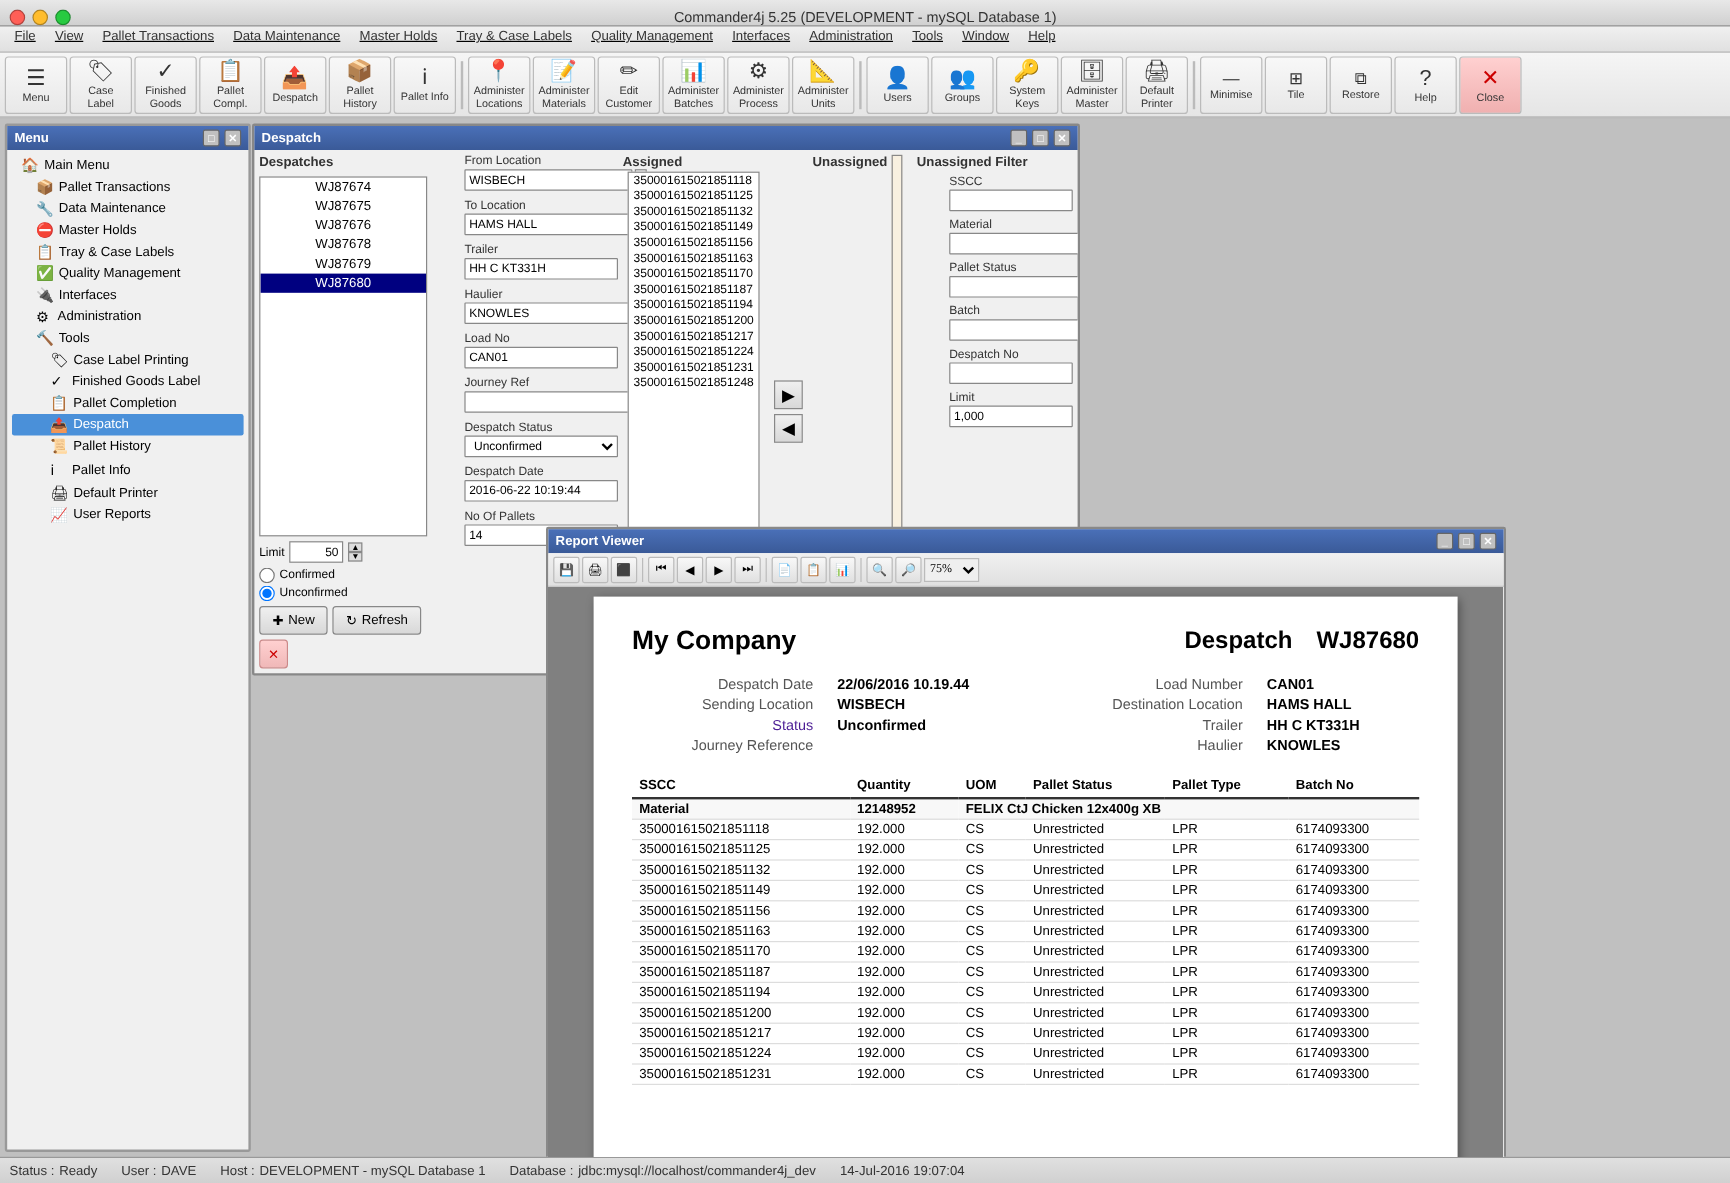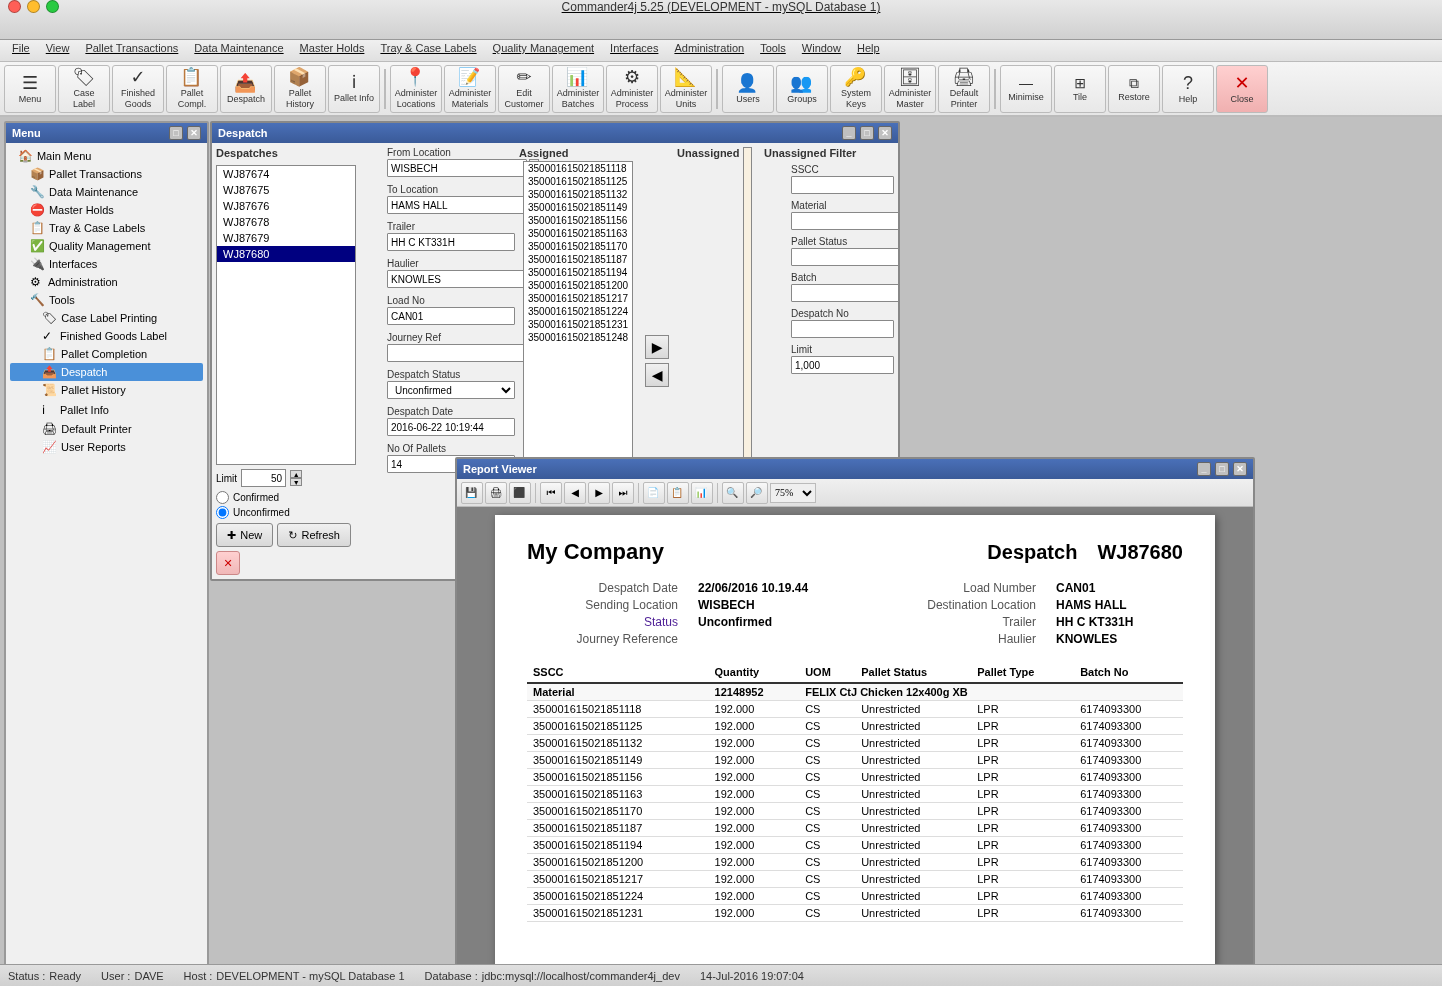--- a/index.html
+++ b/index.html
@@ -1,19 +1,19 @@
 <!DOCTYPE html>
 <html><head>
   <meta charset="utf-8">
   <style>
     * { box-sizing: border-box; margin: 0; padding: 0; }
     body { font-family: 'Arial', sans-serif; font-size: 11px; background: #c0c0c0; overflow: hidden; width: 1442px; height: 986px; }
 
     
-    .title-bar { background: linear-gradient(to bottom, #e8e8e8, #d0d0d0); height: 40px; display: flex; align-items: flex-start; justify-content: center; border-bottom: 1px solid #999; position: relative; text-decoration: underline; }
+    .title-bar { background: linear-gradient(to bottom, #e8e8e8, #d0d0d0); height: 22px; display: flex; align-items: flex-end; justify-content: center; border-bottom: 1px solid #999; position: relative; }
     .title-bar-buttons { position: absolute; left: 8px; display: flex; gap: 6px; }
     .tb-btn { width: 13px; height: 13px; border-radius: 50%; border: 1px solid rgba(0,0,0,0.3); cursor: pointer; }
     .tb-close { background: #ff5f57; }
     .tb-min { background: #ffbd2e; }
     .tb-max { background: #28ca41; }
     .title-text { font-size: 12px; color: #333; }
 
     
     .menu-bar { background: linear-gradient(to bottom, #f0f0f0, #e0e0e0); height: 22px; display: flex; padding: 0 4px; border-bottom: 1px solid #bbb; text-decoration: underline; }
     .menu-item { padding: 2px 8px; font-size: 11px; color: #333; cursor: pointer; }
@@ -317,21 +317,21 @@
       <div class="win-controls">
         <div class="win-btn">_</div>
         <div class="win-btn">□</div>
         <div class="win-btn">✕</div>
       </div>
     </div>
     <div class="despatch-main">
 
       <div class="left-col">
         <div class="section-label">Despatches</div>
-        <div class="desp-list" style="flex:1;">
+        <div class="desp-list" style="flex:1;text-align:center;">
           <div class="desp-item">WJ87674</div>
           <div class="desp-item">WJ87675</div>
           <div class="desp-item">WJ87676</div>
           <div class="desp-item">WJ87678</div>
           <div class="desp-item">WJ87679</div>
           <div class="desp-item selected">WJ87680</div>
         </div>
         <div class="limit-row">
           <span>Limit</span>
           <input class="limit-input" type="text" value="50" style="">

